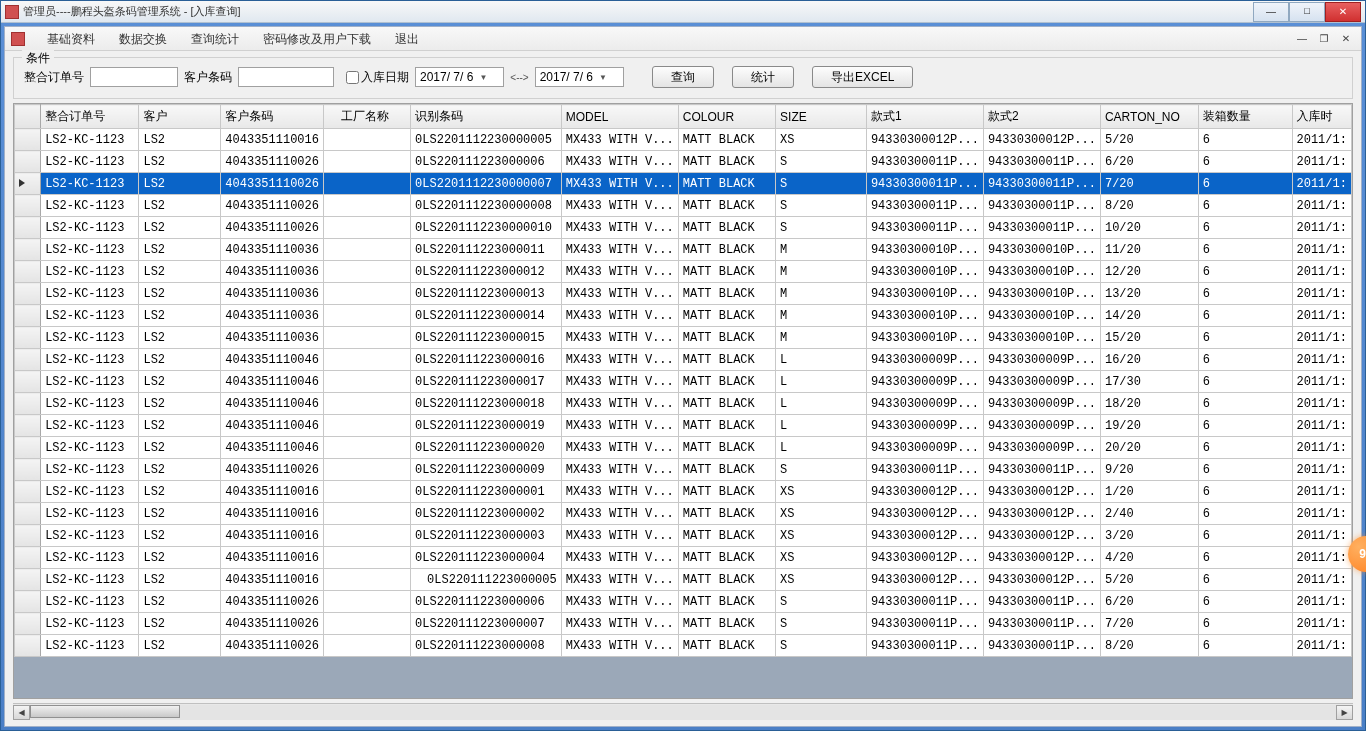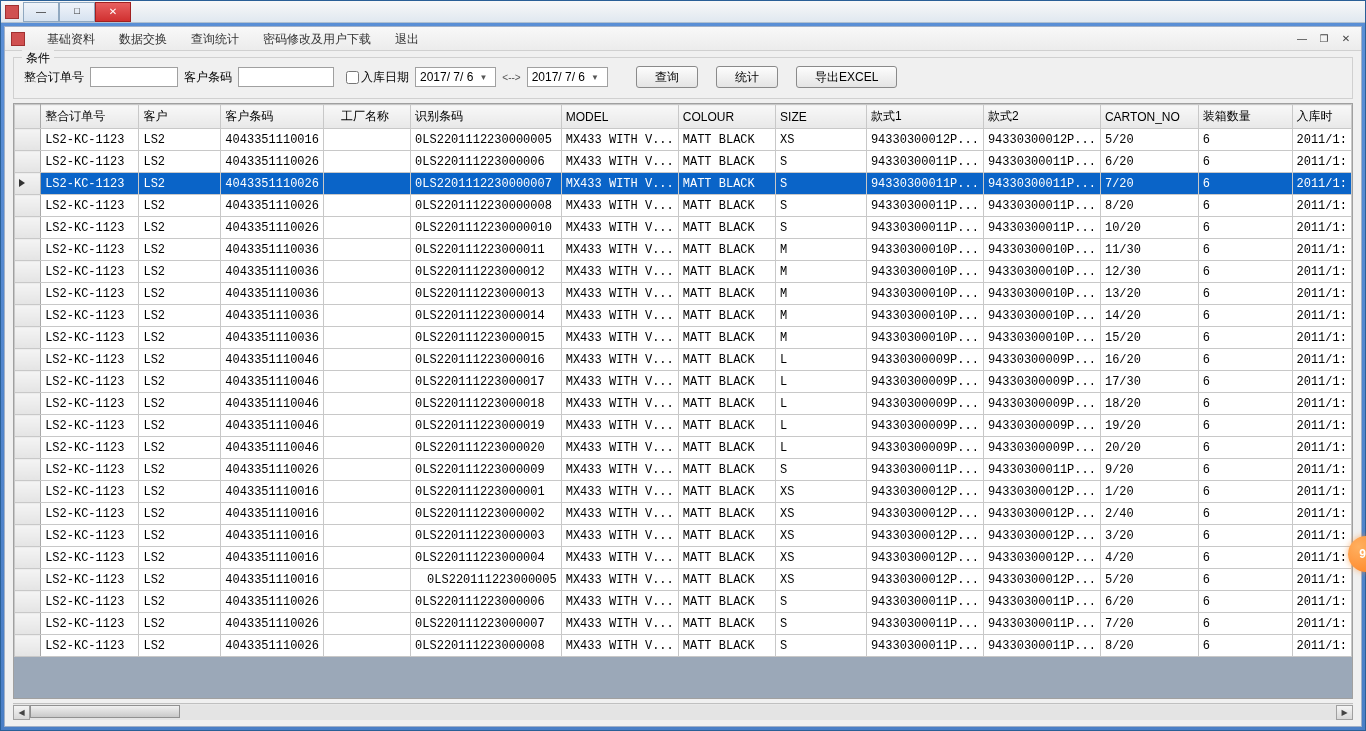--- a/index.html
+++ b/index.html
@@ -116,21 +116,21 @@
   background: #fff;
   padding: 0 4px;
   font-size: 12px;
 }
 .text-input.barcode { width: 96px; }
 .checkbox-wrap { display: flex; align-items: center; gap: 2px; margin-left: 6px; }
 .date-picker {
   display: flex; align-items: center;
   border: 1px solid #a0a0a0;
   height: 20px; background: #fff;
-  padding: 0 6px 0 4px;
+  padding: 0 14px 0 4px;
 }
 .date-picker .date-val { font-size: 12px; padding-right: 4px; white-space: nowrap; }
 .date-picker .dd-arrow { font-size: 8px; color: #555; padding: 0 2px; }
 .sep-arrows { display: flex; align-items: center; gap: 0; font-size: 10px; color: #555; }
 .action-btn {
   height: 22px;
   padding: 0 18px;
   background: linear-gradient(to bottom, #fdfdfd, #e4e4e4);
   border: 1px solid #8a8a8a;
   border-radius: 3px;
@@ -228,20 +228,21 @@
   box-shadow: 0 0 6px rgba(255,140,40,.6);
 }
 </style>
 </head>
 <body>
 
 <div class="outer-window">
 
   <div class="outer-titlebar">
     <span class="app-icon"></span>
+    <span class="title-text">管理员----鹏程头盔条码管理系统 - [入库查询]</span>
     <div class="win-buttons">
       <div class="win-btn">—</div>
       <div class="win-btn max">☐</div>
       <div class="win-btn close">✕</div>
     </div>
   </div>
 
   <div class="inner-window">
 
     <div class="menubar">
@@ -391,37 +392,37 @@
                 <td style="width: 100px;">LS2-KC-1123</td>
                 <td style="width: 90px;">LS2</td>
                 <td style="width: 100px;">4043351110036</td>
                 <td style="width: 90px;"></td>
                 <td style="width: 150px;">0LS220111223000011</td>
                 <td style="width: 100px;">MX433 WITH V...</td>
                 <td style="width: 100px;">MATT BLACK</td>
                 <td style="width: 100px;">M</td>
                 <td style="width: 100px;">94330300010P...</td>
                 <td style="width: 100px;">94330300010P...</td>
-                <td style="width: 100px;">11/30</td>
+                <td style="width: 100px;">11/20</td>
                 <td style="width: 100px;">6</td>
                 <td style="width: 50px;">2011/1:</td>
               </tr>
               <tr>
                 <td class="rowhdr"></td>
                 <td style="width: 100px;">LS2-KC-1123</td>
                 <td style="width: 90px;">LS2</td>
                 <td style="width: 100px;">4043351110036</td>
                 <td style="width: 90px;"></td>
                 <td style="width: 150px;">0LS220111223000012</td>
                 <td style="width: 100px;">MX433 WITH V...</td>
                 <td style="width: 100px;">MATT BLACK</td>
                 <td style="width: 100px;">M</td>
                 <td style="width: 100px;">94330300010P...</td>
                 <td style="width: 100px;">94330300010P...</td>
-                <td style="width: 100px;">12/30</td>
+                <td style="width: 100px;">12/20</td>
                 <td style="width: 100px;">6</td>
                 <td style="width: 50px;">2011/1:</td>
               </tr>
               <tr>
                 <td class="rowhdr"></td>
                 <td style="width: 100px;">LS2-KC-1123</td>
                 <td style="width: 90px;">LS2</td>
                 <td style="width: 100px;">4043351110036</td>
                 <td style="width: 90px;"></td>
                 <td style="width: 150px;">0LS220111223000013</td>

